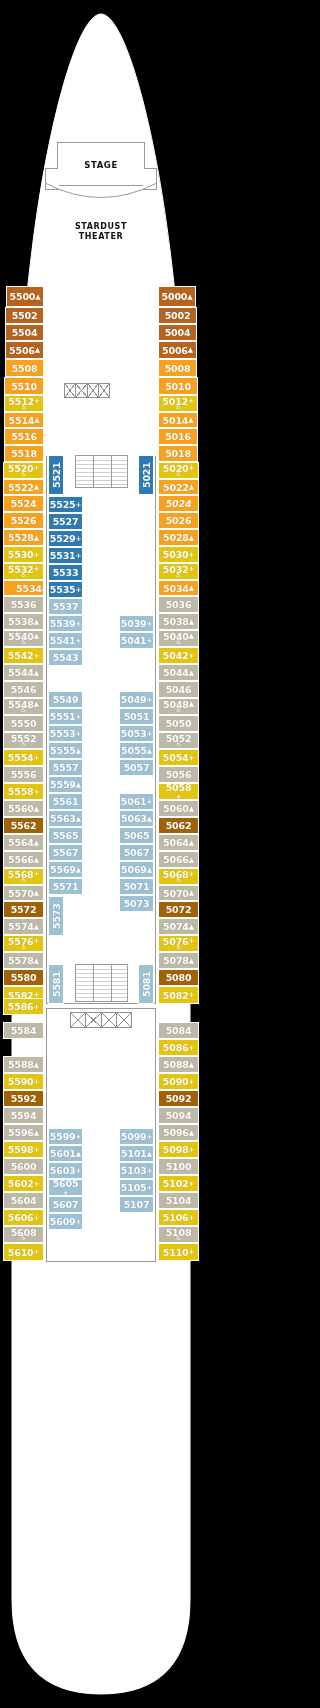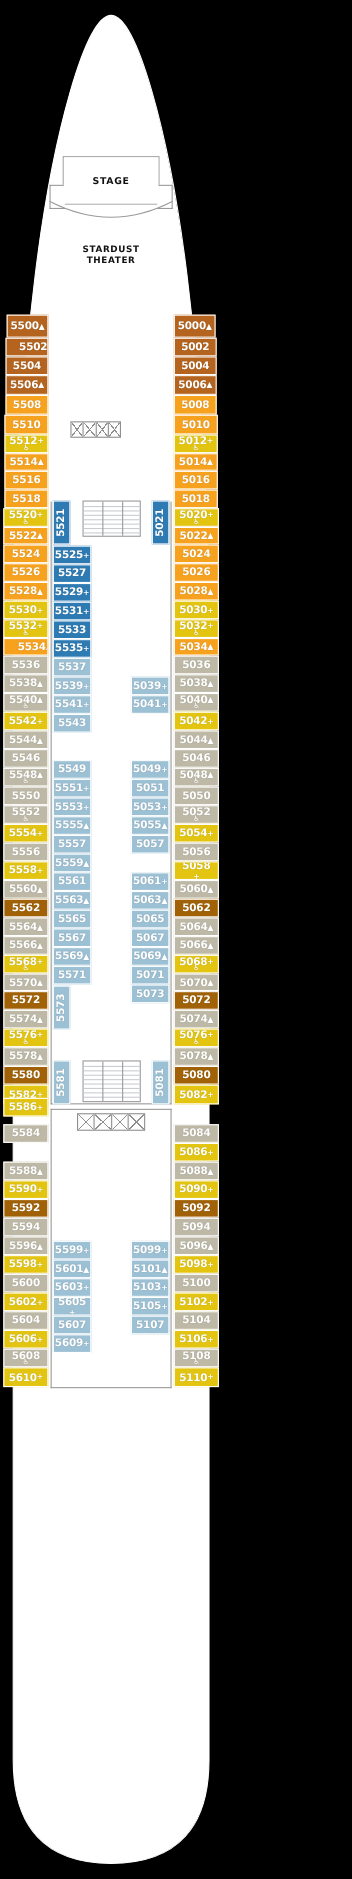--- a/index.html
+++ b/index.html
@@ -156,21 +156,21 @@
         <div class="xc"></div>
         <div class="xc"></div>
       </div>
     </div>
 
   <div id="cabins-port-outer">
       <div class="cab c-brown" style="left: 6px; top: 286px; width: 38px; height: 21px;">
         <span>5500</span>
         <span style="font-size: 7px;">▲</span>
       </div>
-      <div class="cab c-brown" style="left: 5px; top: 307px; width: 39px; height: 17px; justify-content: flex-end;">
+      <div class="cab c-brown" style="left: 5px; top: 307px; width: 39px; height: 17px;">
         <span>5502</span>
       </div>
       <div class="cab c-brown" style="left: 5px; top: 324px; width: 39px; height: 17px;">
         <span>5504</span>
       </div>
       <div class="cab c-brown" style="left: 5px; top: 341px; width: 39px; height: 18px;">
         <span>5506</span>
         <span style="font-size: 7px;">▲</span>
       </div>
       <div class="cab c-orange" style="left: 5px; top: 359px; width: 39px; height: 18px;">
@@ -409,21 +409,21 @@
       </div>
       <div class="cab c-gold withglyph" style="left: 158px; top: 462px; width: 41px; height: 17px;">
         <span>5020</span>
         <span style="font-size: 7px;">+</span>
         <span class="glyph">♿</span>
       </div>
       <div class="cab c-orange" style="left: 158px; top: 479px; width: 41px; height: 16px;">
         <span>5022</span>
         <span style="font-size: 7px;">▲</span>
       </div>
-      <div class="cab c-orange" style="left: 158px; top: 495px; width: 41px; height: 17px;">
+      <div class="cab c-orange" style="left: 158px; top: 495px; width: 41px; height: 17px; font-style: italic;">
         <span>5024</span>
       </div>
       <div class="cab c-orange" style="left: 158px; top: 512px; width: 41px; height: 17px;">
         <span>5026</span>
       </div>
       <div class="cab c-orange" style="left: 158px; top: 529px; width: 41px; height: 17px;">
         <span>5028</span>
         <span style="font-size: 7px;">▲</span>
       </div>
       <div class="cab c-gold" style="left: 158px; top: 546px; width: 41px; height: 17px;">

